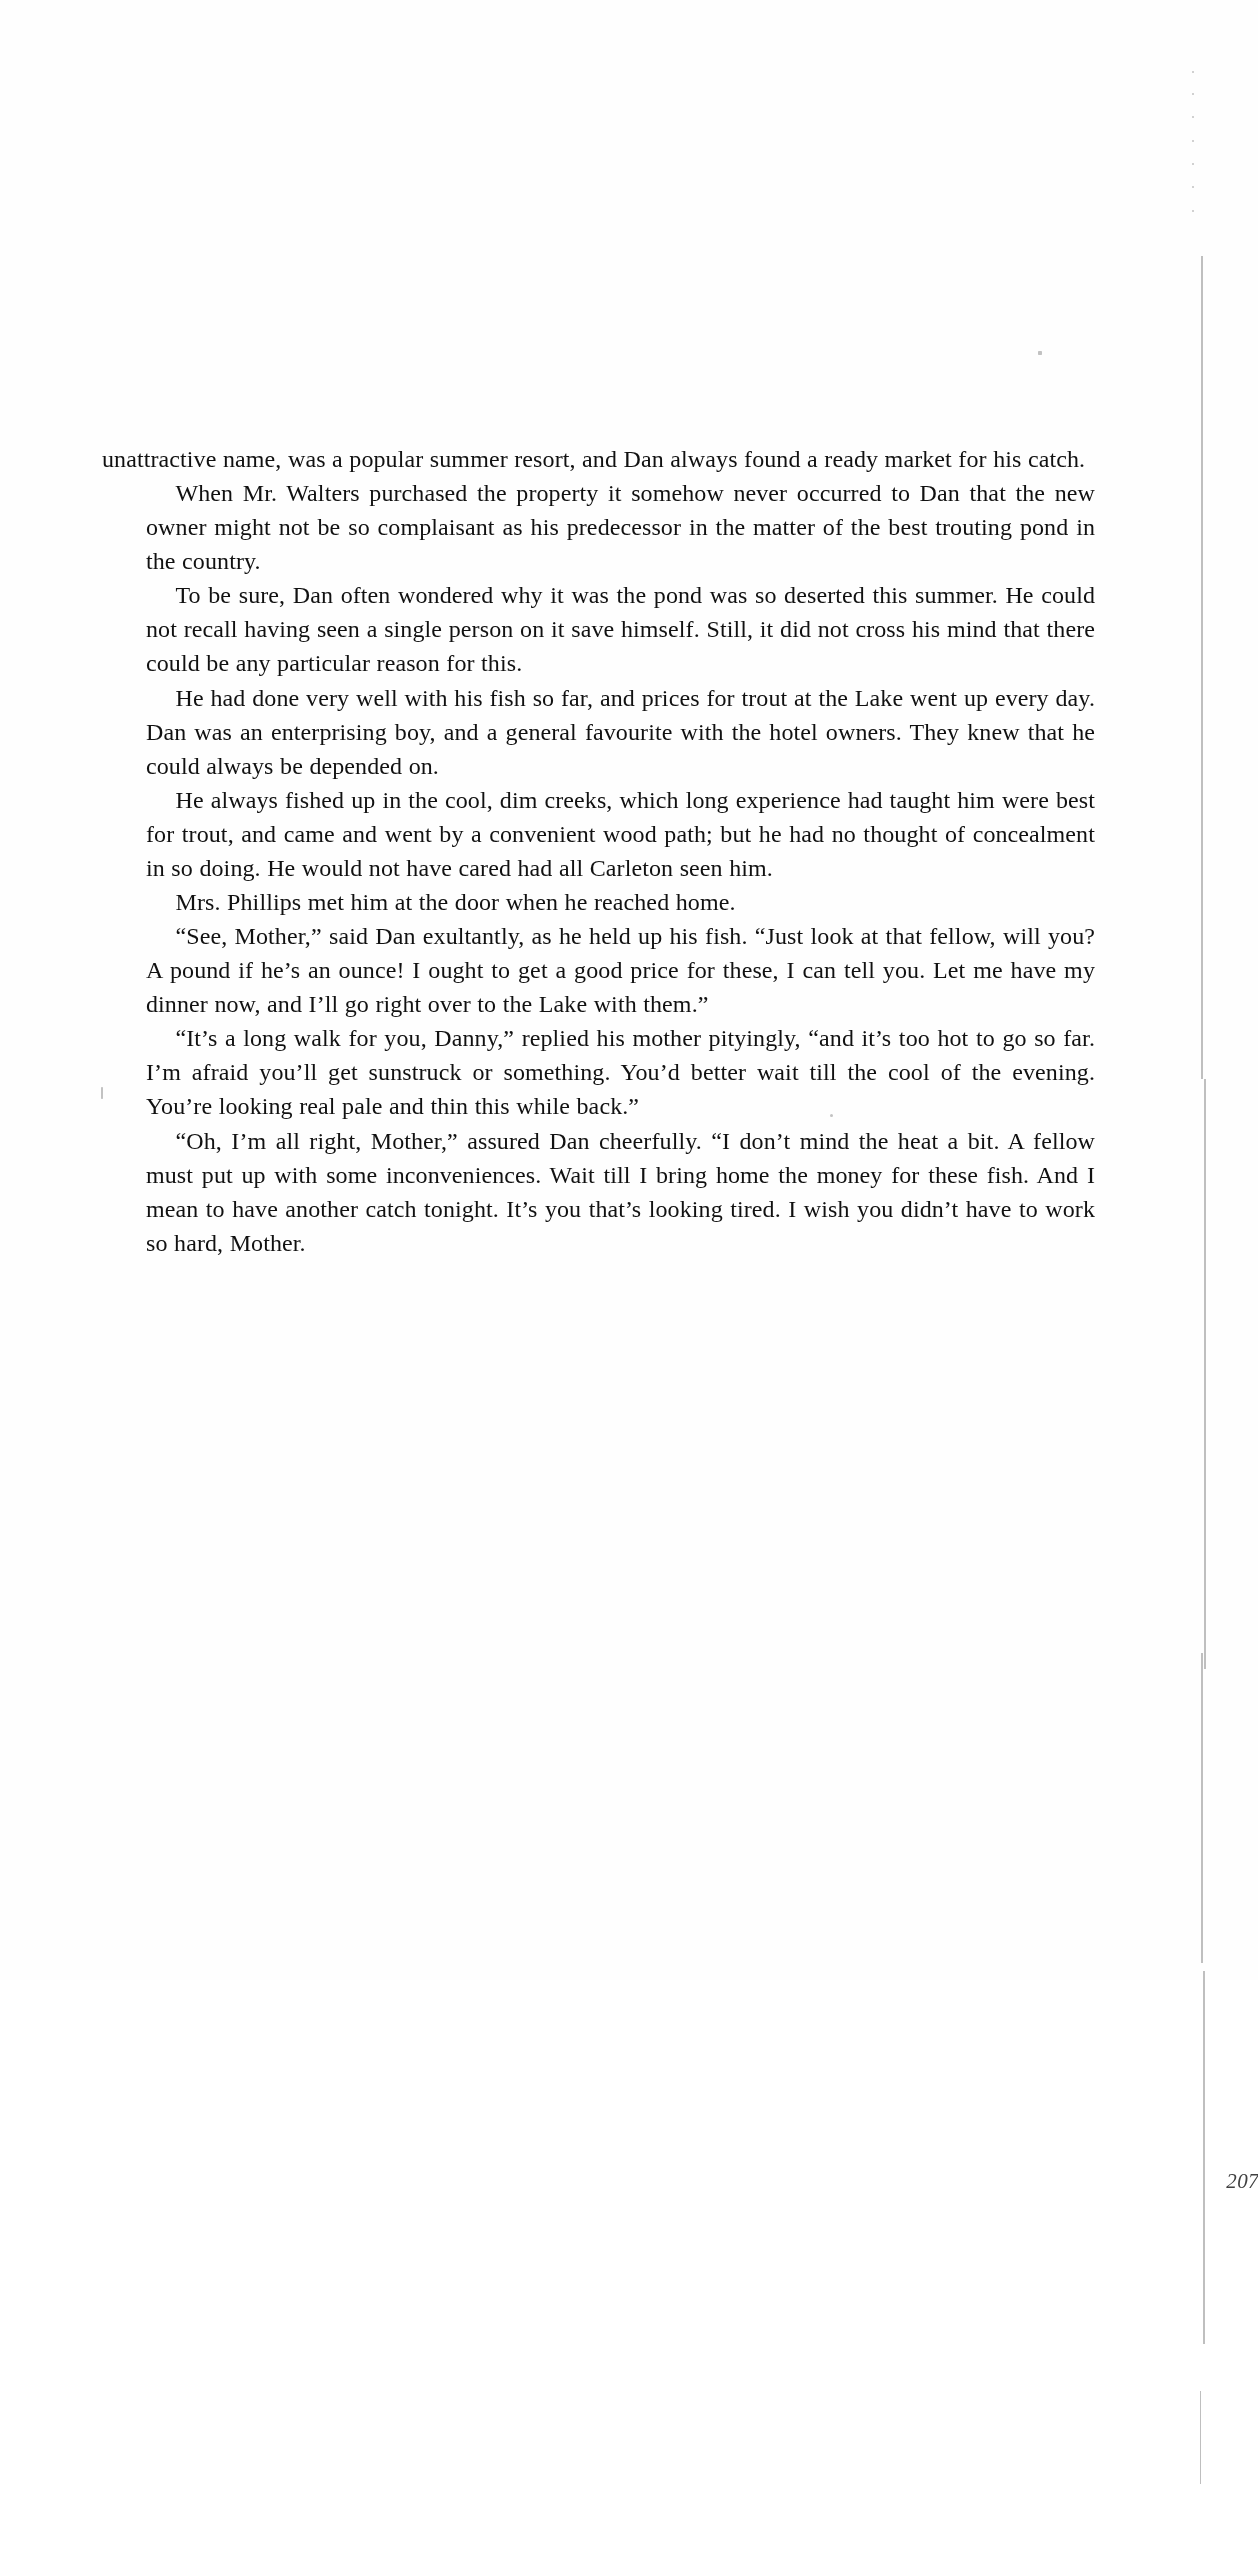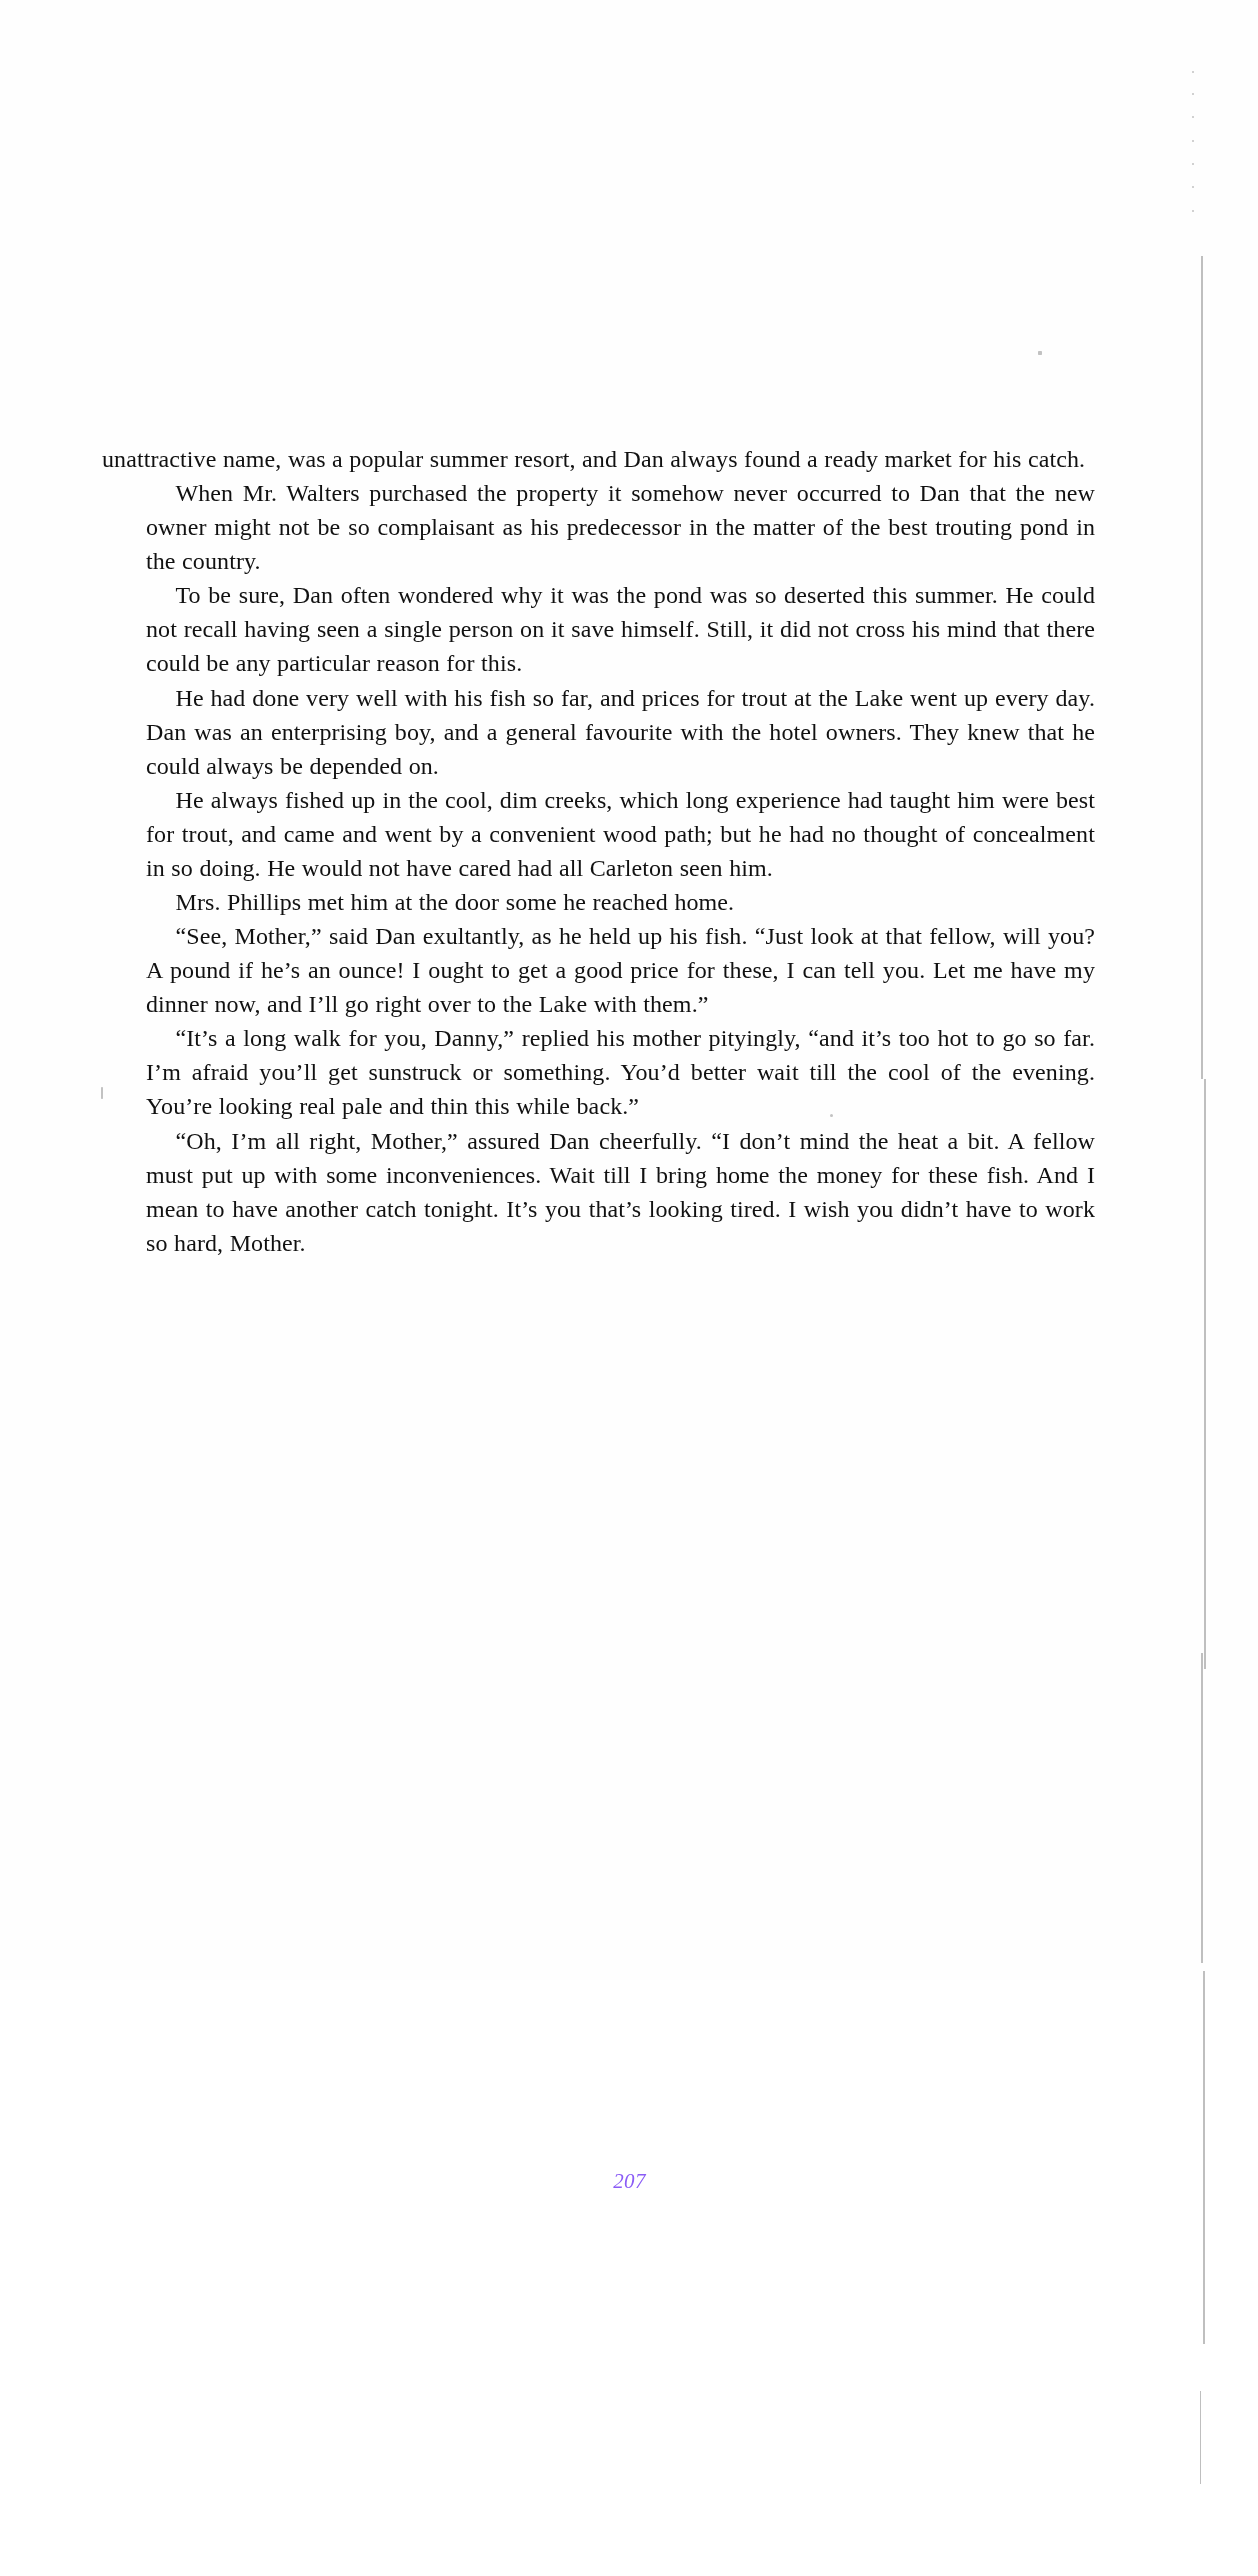--- a/index.html
+++ b/index.html
@@ -76,24 +76,24 @@
     text-indent: 29.5px;
     margin-left: 44px;
   }
 
   
   #folio {
     position: absolute;
     left: 0;
     top: 2169px;
     width: 1259px;
-    text-align: center;
+    text-align: right;
     font-size: 21px;
     font-style: italic;
-    color: #8b5cf6;
+    color: #404040;
     letter-spacing: 0.4px;
   }
 </style>
 </head>
 <body>
 
 <div id="page">
 
   <div class="scan-edge" id="edge-a"></div>
   <div class="scan-edge" id="edge-b"></div>
@@ -111,21 +111,21 @@
   <div class="scan-speck" id="speck-8"></div>
   <div class="scan-speck" id="speck-9"></div>
   <div class="scan-speck" id="speck-10"></div>
 
   <div id="textblock">
     <p class="para">unattractive name, was a popular summer resort, and Dan always found a ready market for his catch.</p>
     <p class="para">When Mr. Walters purchased the property it somehow never occurred to Dan that the new owner might not be so complaisant as his predecessor in the matter of the best trouting pond in the country.</p>
     <p class="para">To be sure, Dan often wondered why it was the pond was so deserted this summer. He could not recall having seen a single person on it save himself. Still, it did not cross his mind that there could be any particular reason for this.</p>
     <p class="para">He had done very well with his fish so far, and prices for trout at the Lake went up every day. Dan was an enterprising boy, and a general favourite with the hotel owners. They knew that he could always be depended on.</p>
     <p class="para">He always fished up in the cool, dim creeks, which long experience had taught him were best for trout, and came and went by a convenient wood path; but he had no thought of concealment in so doing. He would not have cared had all Carleton seen him.</p>
-    <p class="para">Mrs. Phillips met him at the door some he reached home.</p>
+    <p class="para">Mrs. Phillips met him at the door when he reached home.</p>
     <p class="para">“See, Mother,” said Dan exultantly, as he held up his fish. “Just look at that fellow, will you? A pound if he’s an ounce! I ought to get a good price for these, I can tell you. Let me have my dinner now, and I’ll go right over to the Lake with them.”</p>
     <p class="para">“It’s a long walk for you, Danny,” replied his mother pityingly, “and it’s too hot to go so far. I’m afraid you’ll get sunstruck or something. You’d better wait till the cool of the evening. You’re looking real pale and thin this while back.”</p>
     <p class="para">“Oh, I’m all right, Mother,” assured Dan cheerfully. “I don’t mind the heat a bit. A fellow must put up with some inconveniences. Wait till I bring home the money for these fish. And I mean to have another catch tonight. It’s you that’s looking tired. I wish you didn’t have to work so hard, Mother.</p>
   </div>
 
   <div id="folio">207</div>
 
 </div>
 
 

